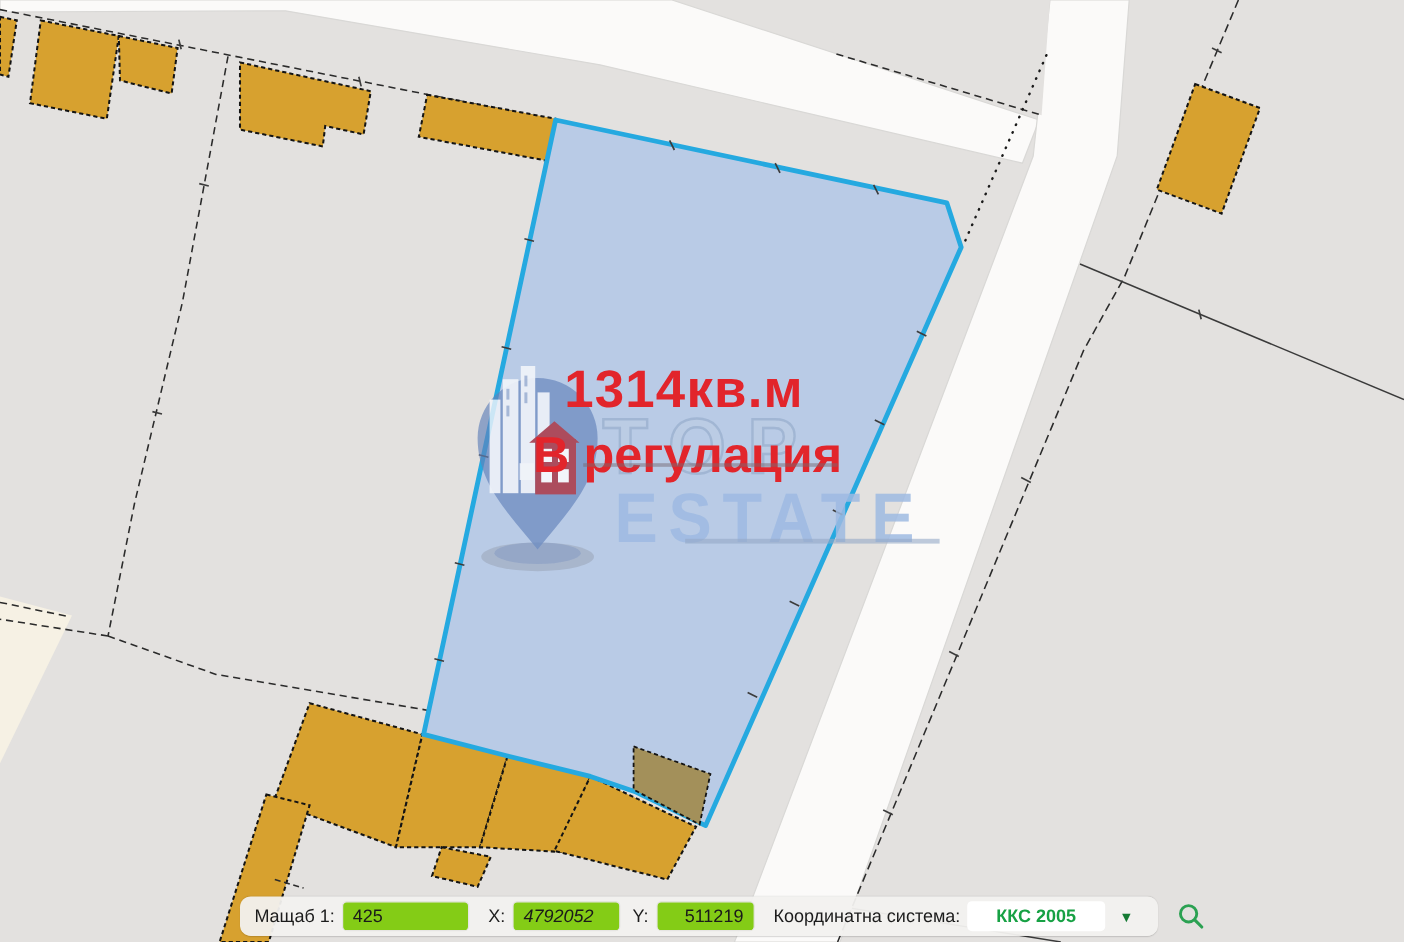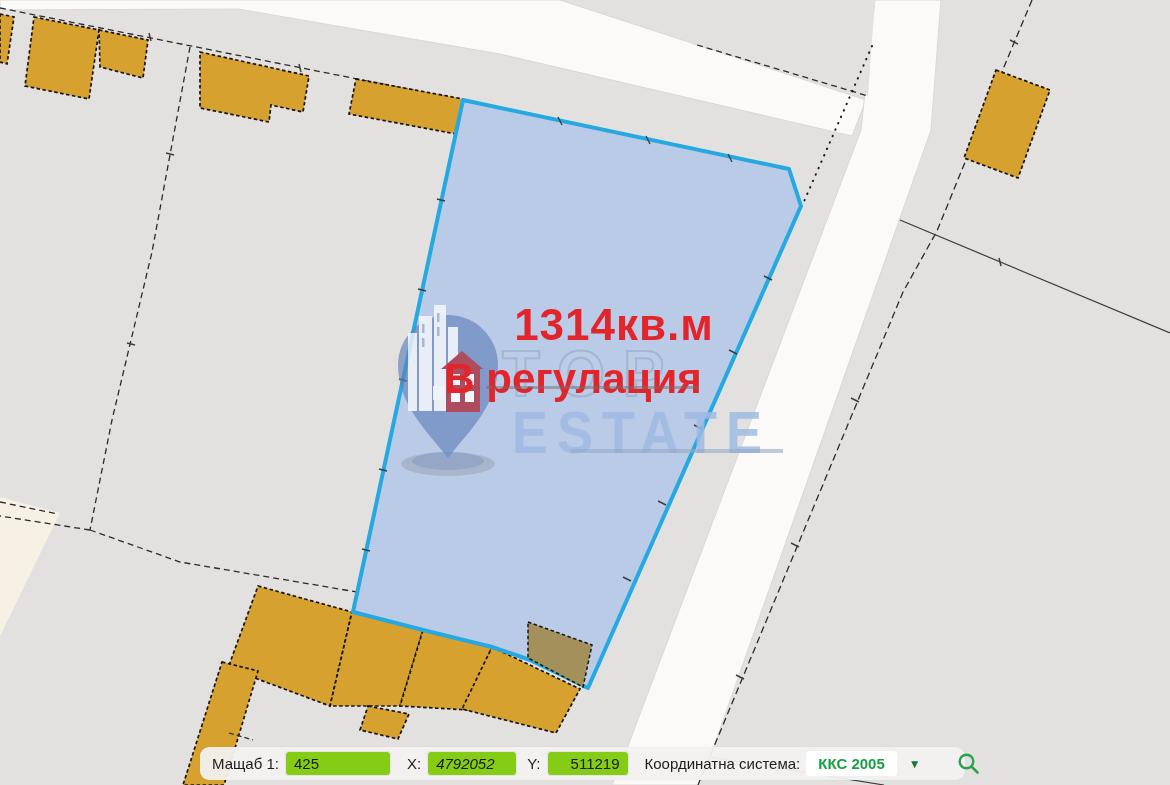--- a/index.html
+++ b/index.html
@@ -3,21 +3,21 @@
 <meta charset="utf-8">
 <style>
   html,body{margin:0;padding:0;background:#e3e1df;}
   body{width:1170px;height:785px;overflow:hidden;position:relative;
        font-family:"Liberation Sans","DejaVu Sans",sans-serif;}
   .map{position:absolute;inset:0;}
   .map svg{position:absolute;left:0;top:0;}
 
   
   .map-label{position:absolute;font-weight:bold;color:#e2252b;text-align:center;line-height:1;}
-  .area-label{left:415px;top:303px;width:310px;font-size:44px;letter-spacing:1px;padding-left:44px;}
+  .area-label{left:415px;top:303px;width:310px;font-size:44px;letter-spacing:1px;}
   .status-label{left:408px;top:358px;width:330px;font-size:42px;}
 
   .wm-word{position:absolute;font-weight:bold;line-height:1;}
   .wm-top{left:502px;top:341px;font-size:62px;letter-spacing:18px;
           color:rgba(195,207,225,0.25);-webkit-text-stroke:2px rgba(145,168,200,0.6);
           transform:scaleY(1.05);transform-origin:top left;}
   .wm-estate{left:512px;top:403px;font-size:54px;letter-spacing:9px;
           color:rgba(158,186,226,0.85);transform:scaleY(1.08);transform-origin:top left;}
   .wm-line{position:absolute;}
   .wm-line-mid{left:486px;top:386px;width:212px;height:3px;background:rgba(120,105,115,0.5);}
@@ -27,21 +27,21 @@
   .toolbar{position:absolute;left:200px;top:747px;width:765px;height:33px;
            background:rgba(242,241,239,0.95);border-radius:9px;
            display:flex;align-items:center;box-sizing:border-box;
            padding:0 12px;font-size:15px;color:#1c1c1c;white-space:nowrap;
            box-shadow:0 0 1px rgba(0,0,0,0.15);}
   .tb-label{margin-right:6px;}
   .tb-input{height:25px;border:1px solid #e6e5e3;border-radius:4px;background:#84cc16;
             padding:0 8px;font-size:15px;color:#1a1a1a;box-sizing:border-box;
             font-family:"Liberation Sans","DejaVu Sans",sans-serif;outline:none;}
   .gap-lg{margin-left:16px;}
-  .crs-box{height:25px;background:#ffffff;border-radius:4px;padding:0 12px;
+  .crs-box{height:25px;background:#ffffff;border-radius:4px;padding:0 24px;
            display:flex;align-items:center;font-weight:bold;color:#17a144;cursor:pointer;text-align:center;}
   .dd-arrow{color:#157a33;font-size:12px;margin:0 10px 0 12px;cursor:pointer;}
   .search-btn{background:none;border:none;padding:0;margin-left:26px;cursor:pointer;
               display:flex;align-items:center;}
 </style>
 </head>
 <body>
 
 <div class="map">
   <svg width="1170" height="785" viewBox="0 0 1170 785">

